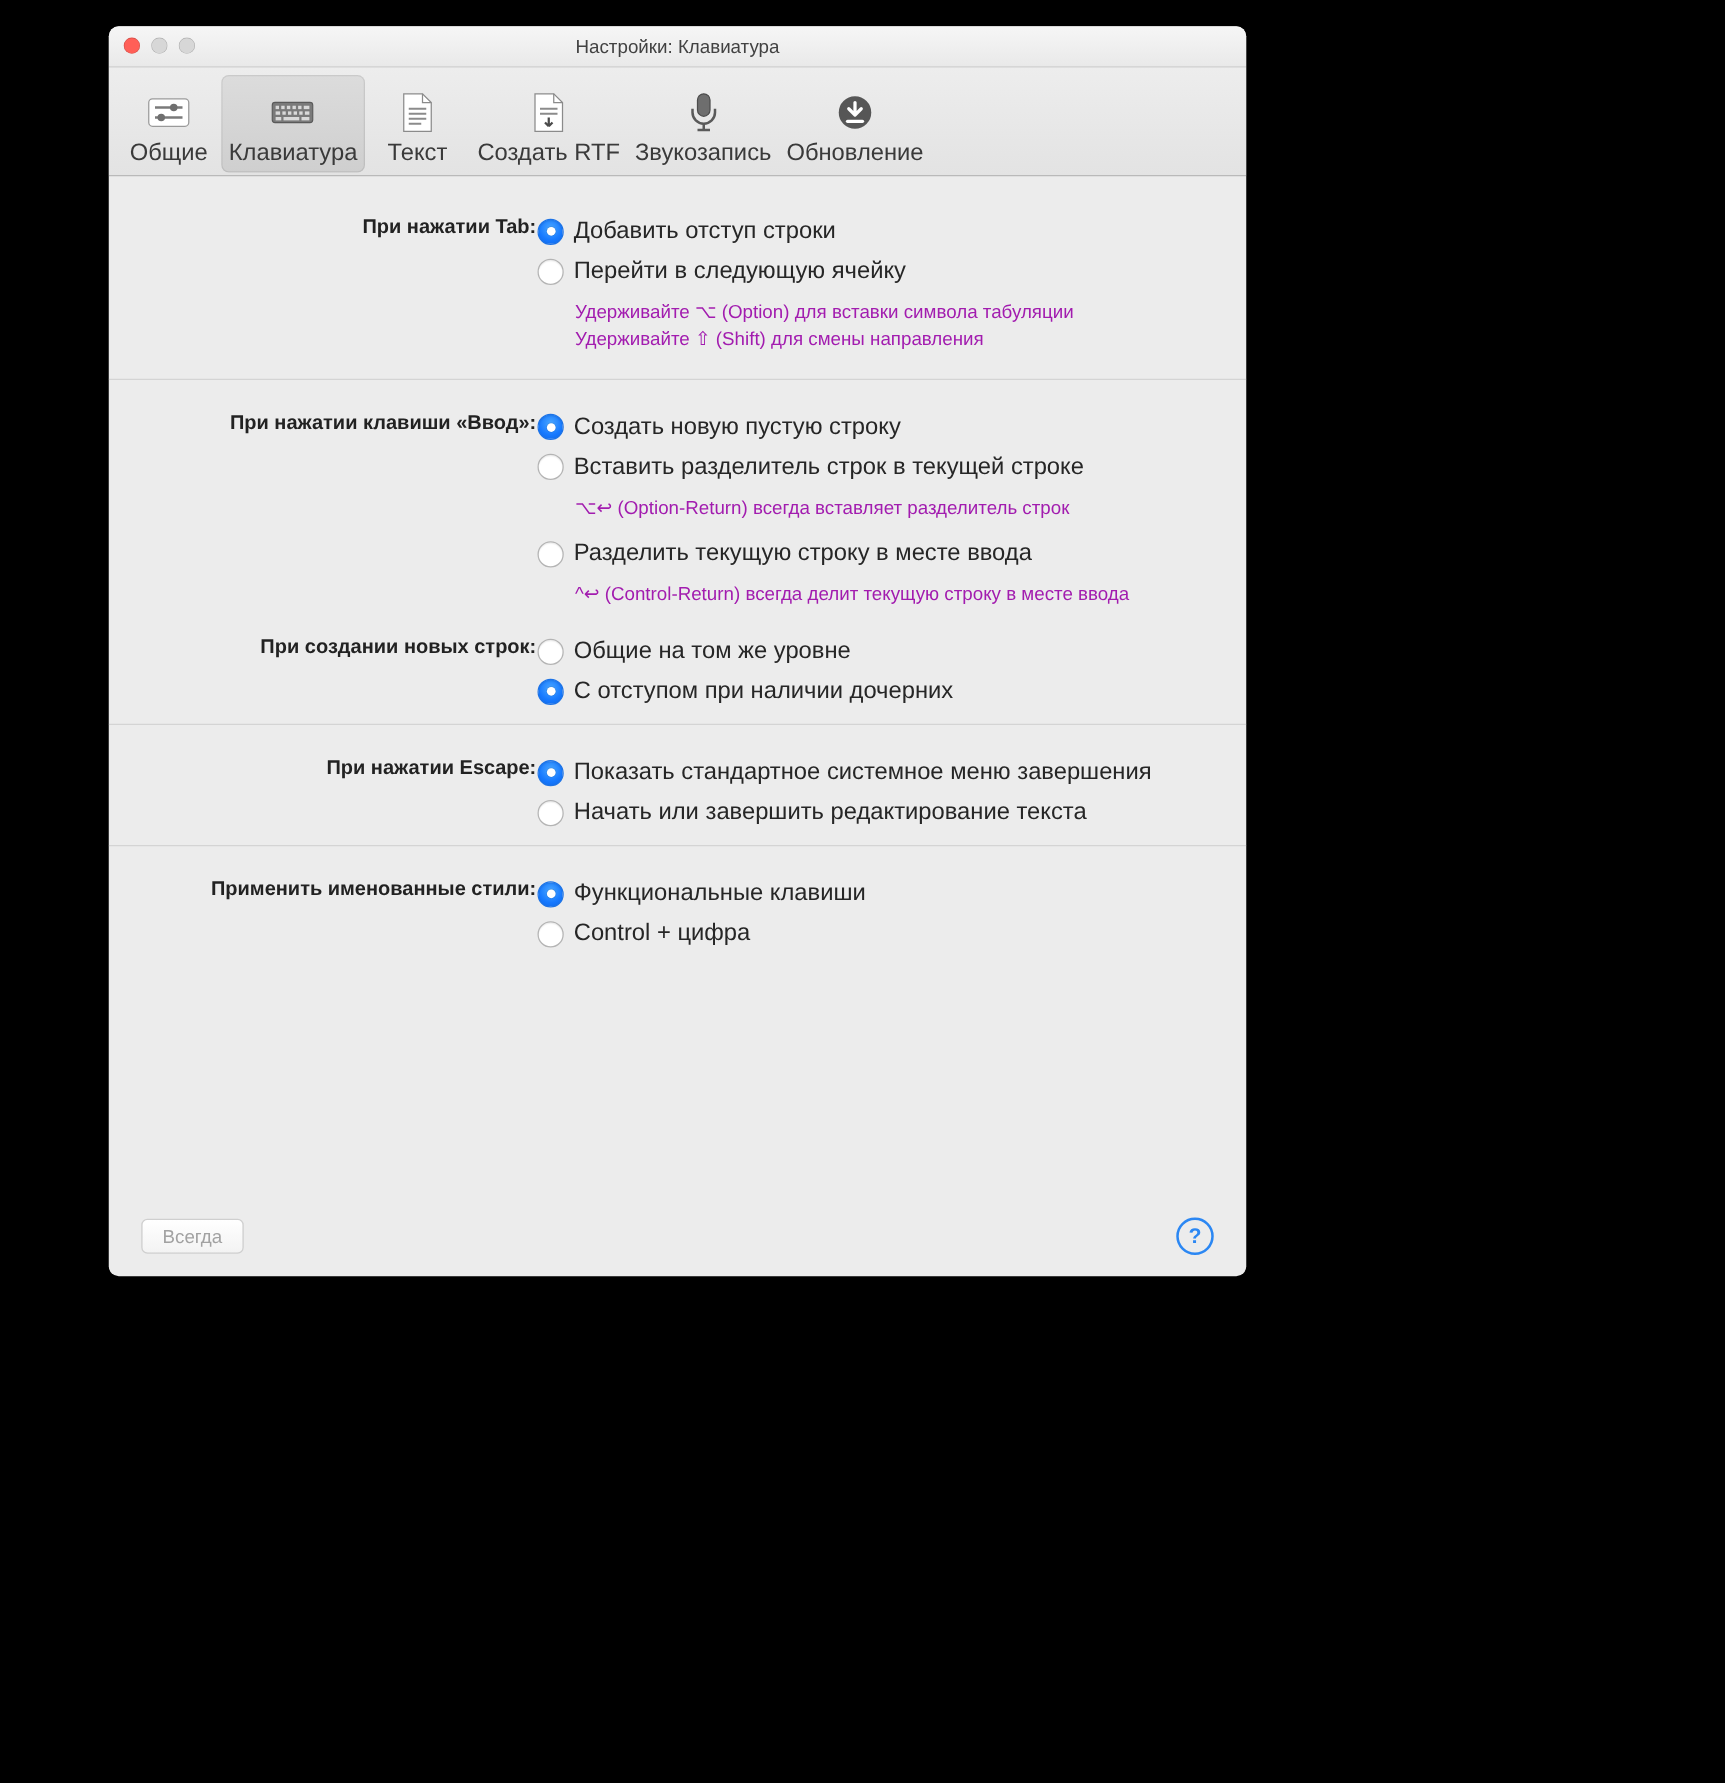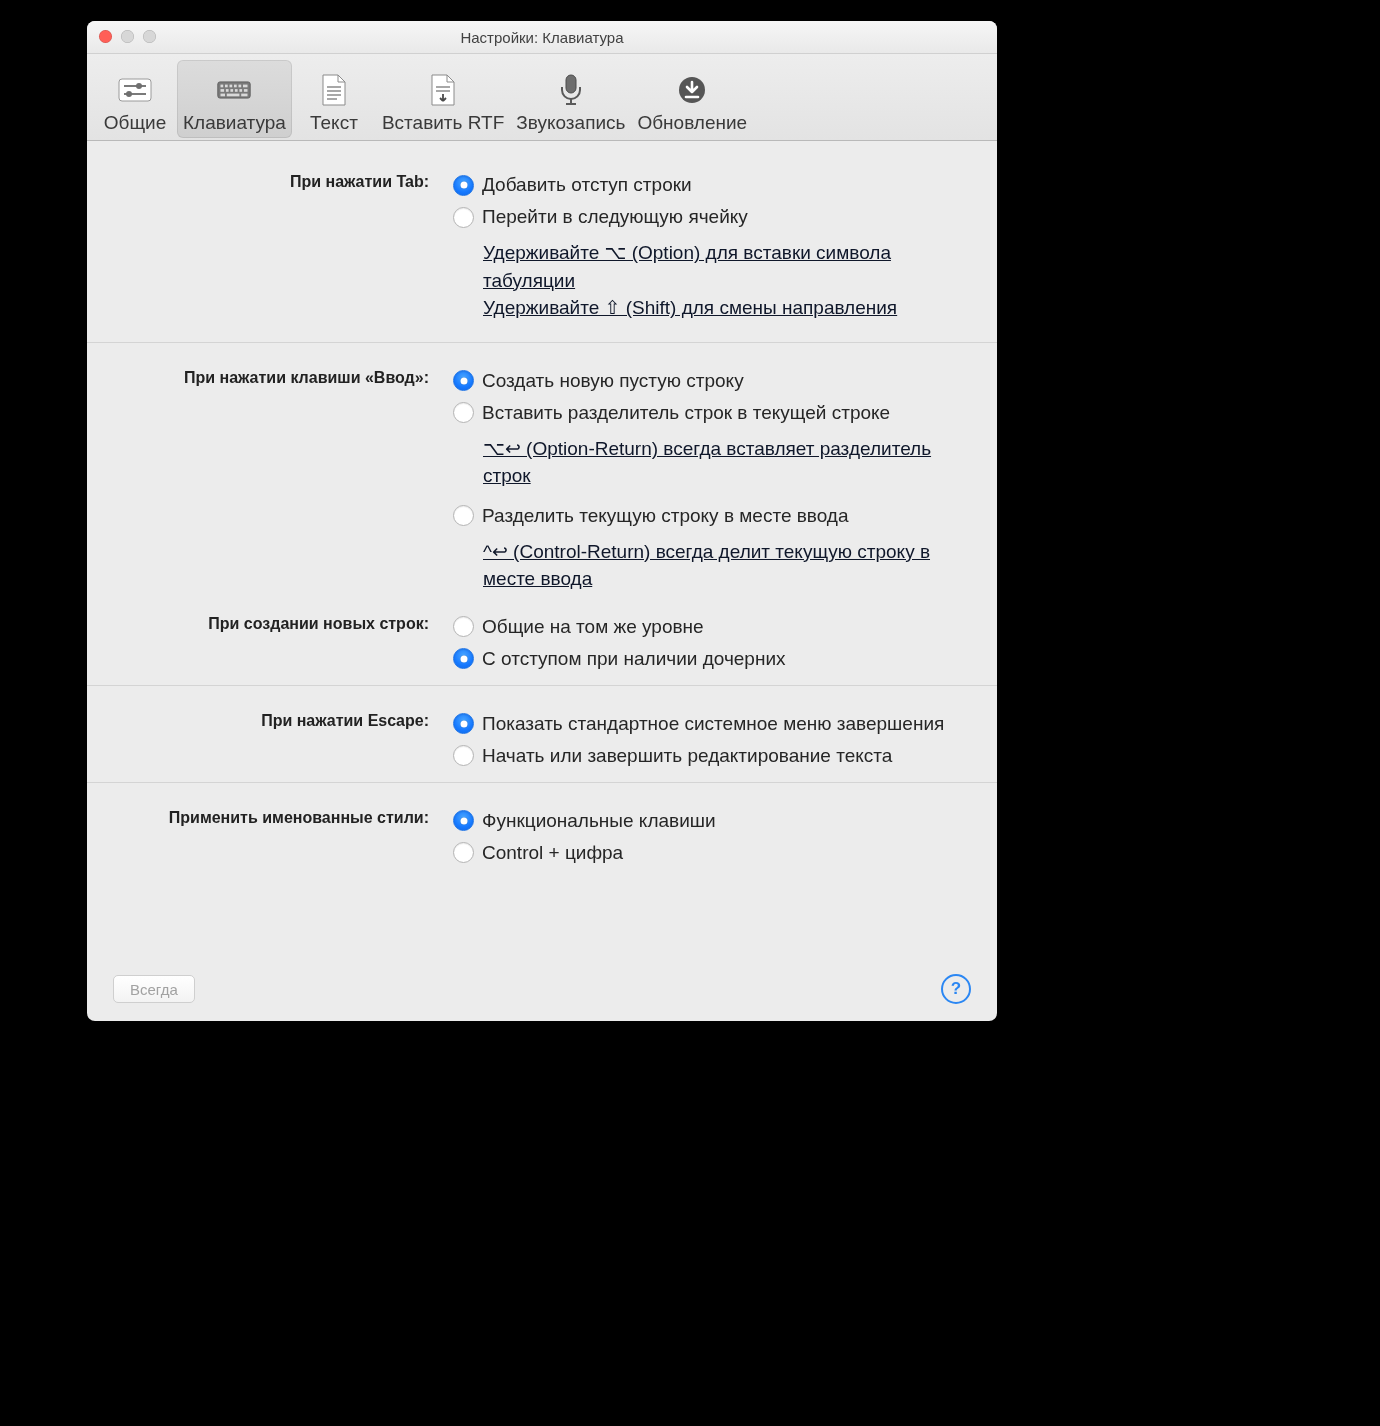--- a/index.html
+++ b/index.html
@@ -13,29 +13,29 @@
   .dot.grey{background:#d7d7d7;}
   .title{font-size:15px;color:#424242;}
   
   .toolbar{display:flex;align-items:flex-end;gap:0;padding:6px 6px 2px 6px;background:linear-gradient(#ededed,#e3e3e3);border-bottom:1px solid #b9b9b9;}
   .tool{display:flex;flex-direction:column;align-items:center;justify-content:flex-end;min-width:72px;height:70px;padding:4px 6px 4px 6px;border-radius:6px;cursor:default;}
   .tool.selected{background:#d6d6d6;background:linear-gradient(#dcdcdc,#cfcfcf);box-shadow:inset 0 0 0 1px rgba(0,0,0,.08);}
   .tool .ico{width:36px;height:36px;margin-bottom:4px;display:flex;align-items:center;justify-content:center;}
   .tool .cap{font-size:19px;color:#3a3a3a;white-space:nowrap;}
   
   .panel{padding:28px 26px 0 26px;}
-  .row{display:flex;gap:24px;align-items:flex-start;margin-bottom:8px;}
+  .row{display:flex;gap:1px;align-items:flex-start;margin-bottom:8px;}
   .label{width:316px;text-align:right;font-weight:700;color:#222;padding-top:2px;line-height:1.35;}
   .opts{flex:1;}
   .radio-line{display:flex;align-items:center;gap:8px;min-height:32px;}
   .radio{width:19px;height:19px;border-radius:50%;background:#fff;border:1px solid #b4b4b4;box-shadow:inset 0 1px 1px rgba(0,0,0,.08);position:relative;flex:0 0 19px;}
   .radio.on{background:radial-gradient(circle at 50% 35%,#49a6ff 0%,#1679ff 60%,#0f67e6 100%);border-color:#1d73e6;}
   .radio.on::after{content:"";position:absolute;left:50%;top:50%;width:7px;height:7px;background:#fff;border-radius:50%;transform:translate(-50%,-50%);box-shadow:0 0 0 .5px rgba(0,0,0,.1);}
   .opt-text{font-size:19px;color:#262626;}
-  .hint{font-size:19px;color:#0f172a;line-height:1.45;margin:6px 0 10px 30px;text-decoration:underline;}
+  .hint{font-size:15px;color:#a21caf;line-height:1.45;margin:6px 0 10px 30px;}
   .sep{height:1px;background:#d4d4d4;margin:10px -26px 22px -26px;}
   
   .footer{position:absolute;left:0;right:0;bottom:0;height:64px;display:flex;align-items:center;justify-content:space-between;padding:0 26px;}
   .btn{height:28px;padding:0 16px;border-radius:5px;background:linear-gradient(#fff,#f3f3f3);border:1px solid #cfcfcf;font-size:15px;color:#a2a2a2;}
   .help{width:26px;height:26px;border-radius:50%;border:2px solid #2b87f3;display:flex;align-items:center;justify-content:center;color:#2b87f3;font-weight:700;font-size:17px;}
   svg{display:block;}
 </style>
 </head>
 <body>
 <div class="stage">
@@ -108,21 +108,21 @@
           <svg width="30" height="34" viewBox="0 0 30 34">
               <path d="M4 2h15l7 7v23H4z" fill="#fff" stroke="#8b8b8b"></path>
               <path d="M19 2v7h7" fill="none" stroke="#8b8b8b"></path>
               <g stroke="#8b8b8b" stroke-width="1.6">
                 <line x1="8" y1="14" x2="22" y2="14"></line>
                 <line x1="8" y1="18" x2="22" y2="18"></line>
               </g>
               <path d="M15 21v7m0 0l-3-3m3 3l3-3" fill="none" stroke="#4a4a4a" stroke-width="1.8"></path>
             </svg>
         </span>
-        <span class="cap">Вставить RTF</span>
+        <span class="cap">Создать RTF</span>
       </div>
       <div class="tool">
         <span class="ico">
           <svg width="28" height="34" viewBox="0 0 28 34">
               <rect x="9" y="2" width="10" height="18" rx="5" fill="#6e6e6e" stroke="#4d4d4d"></rect>
               <path d="M5 14v3a9 9 0 0 0 18 0v-3" fill="none" stroke="#5a5a5a" stroke-width="2"></path>
               <line x1="14" y1="26" x2="14" y2="31" stroke="#5a5a5a" stroke-width="2"></line>
               <line x1="9" y1="31" x2="19" y2="31" stroke="#5a5a5a" stroke-width="2"></line>
             </svg>
         </span>

